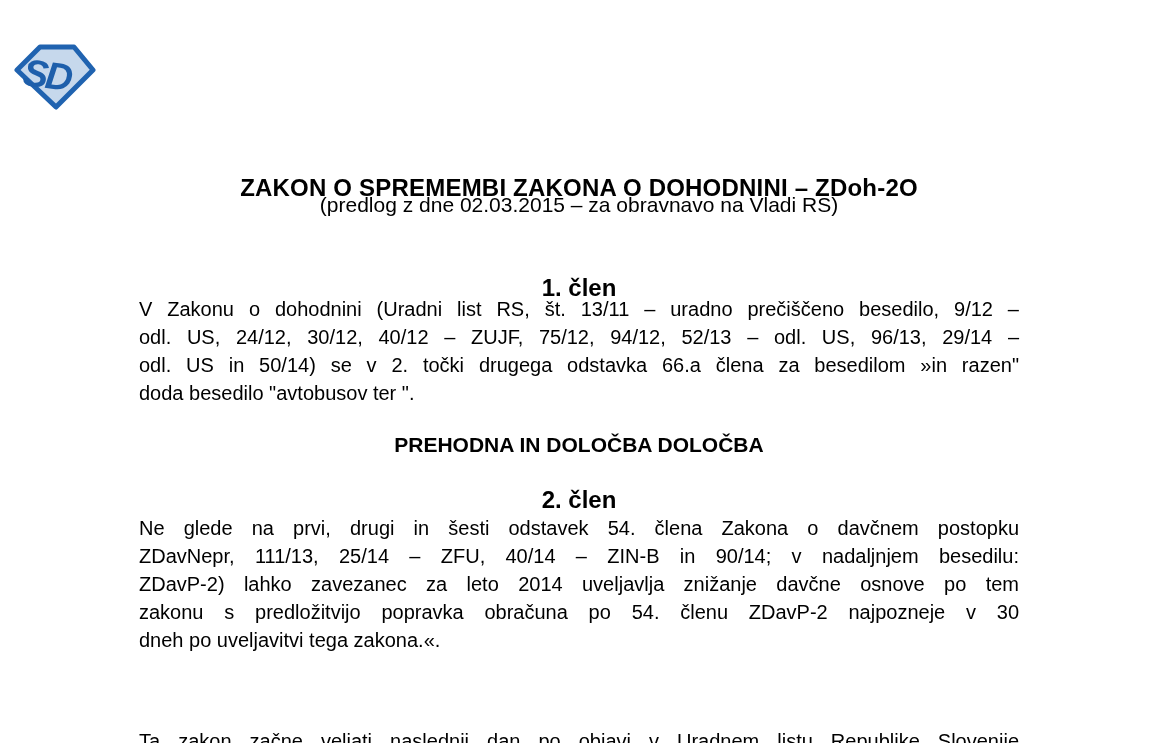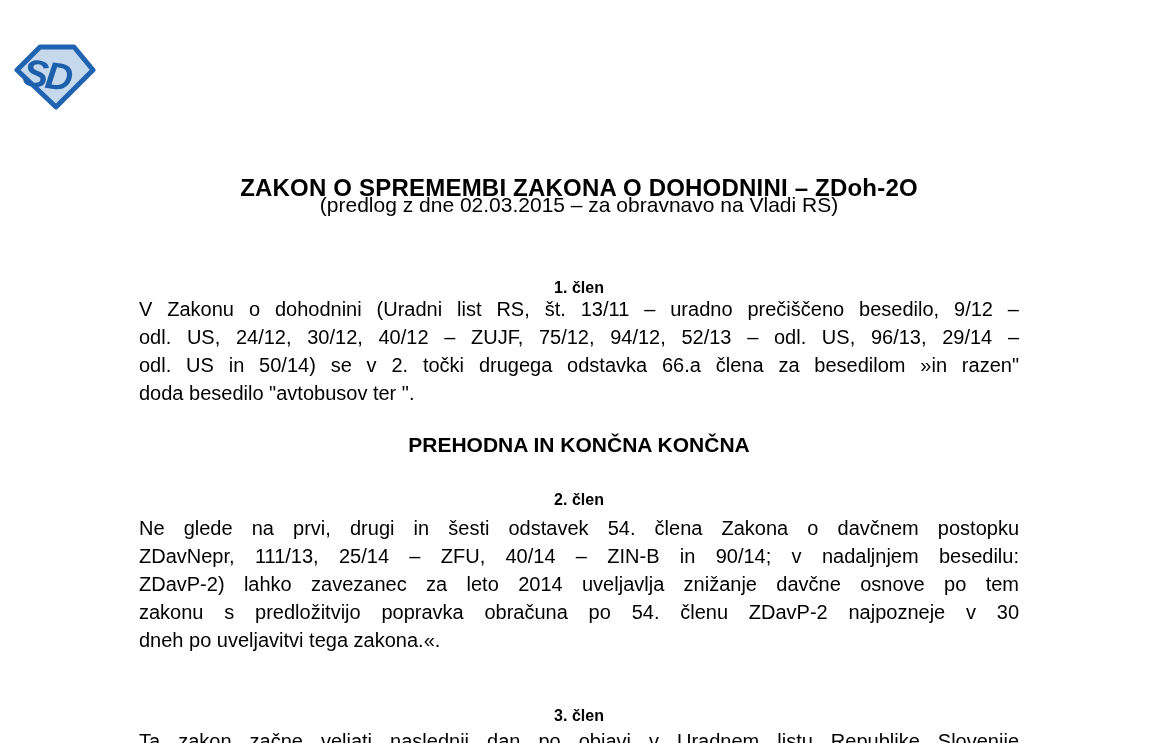--- a/index.html
+++ b/index.html
@@ -36,21 +36,21 @@
   .doc-subtitle {
     top: 191px;
     text-align: center;
     font-weight: normal;
     font-size: 21px;
     line-height: 27px;
   }
   .section-heading {
     text-align: center;
     font-weight: bold;
-    font-size: 16px;
+    font-size: 24px;
     line-height: 24px;
   }
   .h-article1 { top: 276px; }
   .h-transitional { top: 433px; font-size: 21px; }
   .h-article2 { top: 488px; }
   .h-article3 { top: 704px; }
   .para {
     font-size: 20px;
     line-height: 28px;
   }
@@ -79,31 +79,30 @@
 
   <div class="block section-heading h-article1">1. člen</div>
 
   <div class="block para p-article1">
     <div class="line just">V Zakonu o dohodnini (Uradni list RS, št. 13/11 – uradno prečiščeno besedilo, 9/12 –</div>
     <div class="line just">odl. US, 24/12, 30/12, 40/12 – ZUJF, 75/12, 94/12, 52/13 – odl. US, 96/13, 29/14 –</div>
     <div class="line just">odl. US in 50/14) se v 2. točki drugega odstavka 66.a člena za besedilom »in razen"</div>
     <div class="line last">doda besedilo "avtobusov ter ".</div>
   </div>
 
-  <div class="block section-heading h-transitional">PREHODNA IN KONČNA KONČNA</div>
+  <div class="block section-heading h-transitional">PREHODNA IN DOLOČBA DOLOČBA</div>
 
   <div class="block section-heading h-article2">2. člen</div>
 
   <div class="block para p-article2">
     <div class="line just">Ne glede na prvi, drugi in šesti odstavek 54. člena Zakona o davčnem postopku</div>
     <div class="line just">ZDavNepr, 111/13, 25/14 – ZFU, 40/14 – ZIN-B in 90/14; v nadaljnjem besedilu:</div>
     <div class="line just">ZDavP-2) lahko zavezanec za leto 2014 uveljavlja znižanje davčne osnove po tem</div>
     <div class="line just">zakonu s predložitvijo popravka obračuna po 54. členu ZDavP-2 najpozneje v 30</div>
     <div class="line last">dneh po uveljavitvi tega zakona.«.</div>
   </div>
 
-  <div class="block section-heading h-article3">3. člen</div>
 
   <div class="block para p-article3">
     <div class="line just">Ta zakon začne veljati naslednji dan po objavi v Uradnem listu Republike Slovenije</div>
   </div>
 
 </div>
 
 </body></html>

